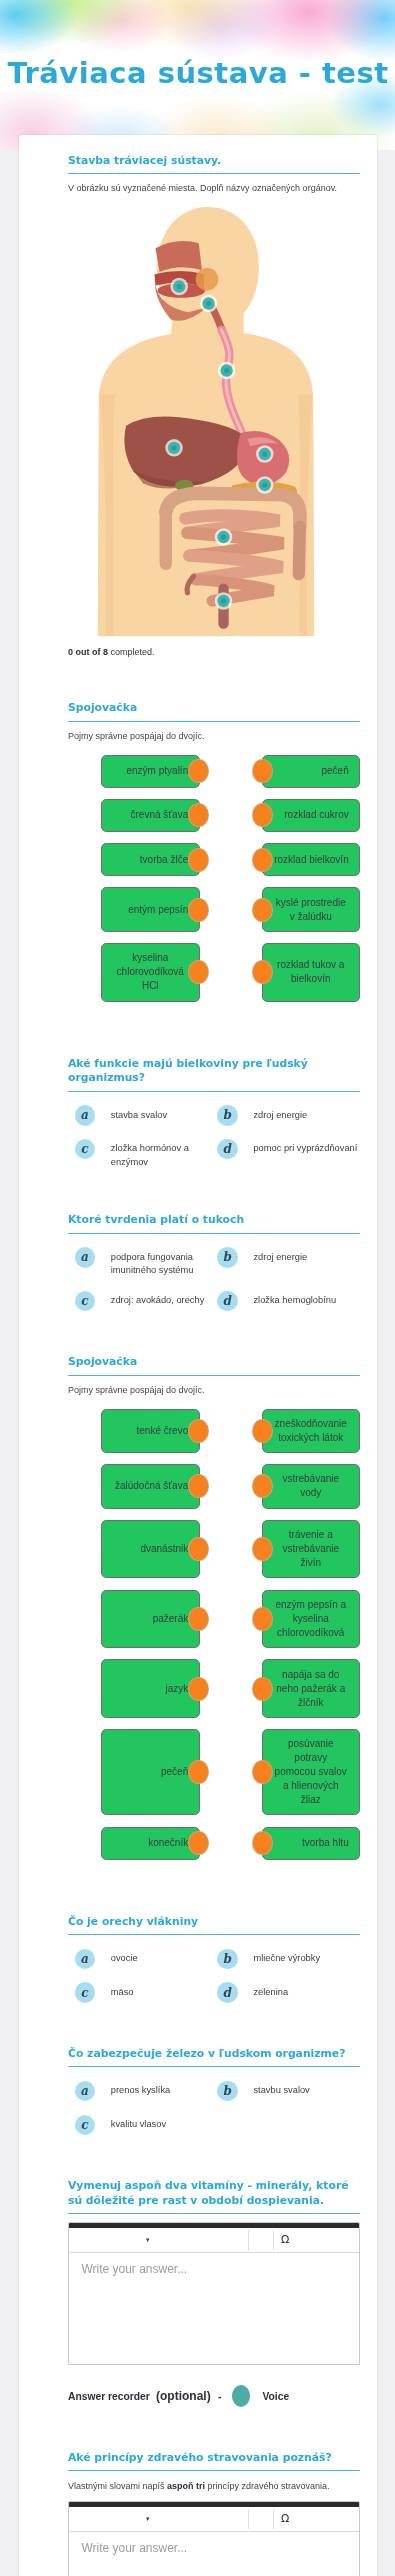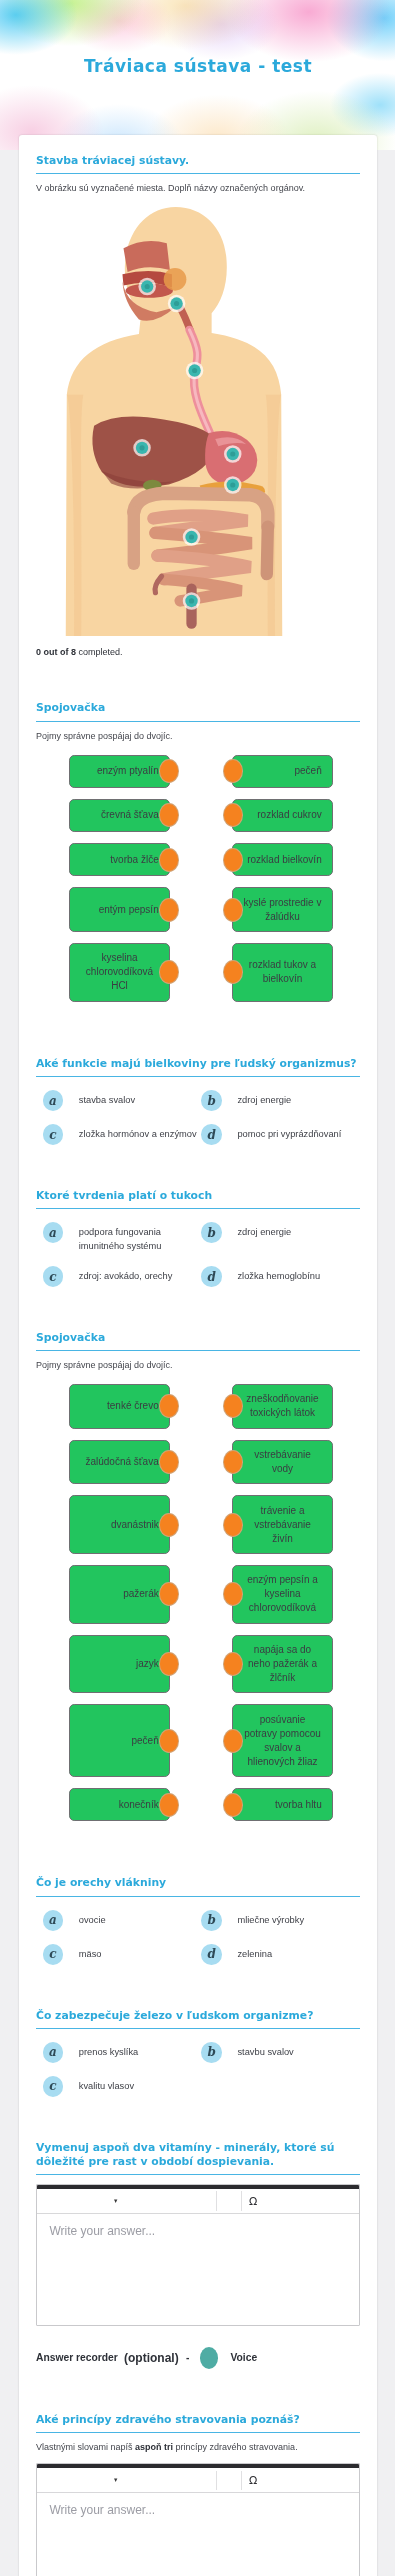--- a/index.html
+++ b/index.html
@@ -17,30 +17,30 @@
       radial-gradient(ellipse 82px 62px at 97% 12%, rgba(56,189,248,.7), rgba(56,189,248,0) 70%),
       radial-gradient(ellipse 103px 67px at 8% 88%, rgba(240,160,200,.5), rgba(240,160,200,0) 70%),
       radial-gradient(ellipse 93px 57px at 30% 96%, rgba(140,200,250,.45), rgba(140,200,250,0) 70%),
       radial-gradient(ellipse 103px 62px at 55% 92%, rgba(250,210,150,.5), rgba(250,210,150,0) 70%),
       radial-gradient(ellipse 113px 72px at 80% 95%, rgba(190,225,130,.5), rgba(190,225,130,0) 72%),
       radial-gradient(ellipse 72px 46px at 96% 70%, rgba(80,200,245,.55), rgba(80,200,245,0) 70%),
       #ffffff;
   }
   .banner-title{
     position:absolute;left:0;right:0;top:56px;text-align:center;
-    color:#2BA9DB;font-size:17px;font-weight:bold;letter-spacing:0.5px;
+    color:#2BA9DB;font-size:29px;font-weight:bold;letter-spacing:0.5px;
     font-family:"DejaVu Sans",sans-serif;
   }
   
   .card{
     position:relative;margin:-15.5px 19px 0 19px;background:#fff;border-radius:3.1px;
     box-shadow:0 0.5px 2.1px rgba(0,0,0,.18);
     padding:19.6px 17px 24px 17px;box-sizing:border-box;
   }
-  .sec{margin-bottom:0;}
+  .sec{margin-bottom:0;margin-left:32px;}
   .sec-heading{color:#2BA9DB;font-size:10.8px;font-weight:bold;font-family:"DejaVu Sans",sans-serif;line-height:1.35;}
   .sec-rule{border:none;border-top:1px solid #49B5E4;margin:4.6px 0 8.2px 0;}
   .body-text{color:#44464d;font-size:9px;line-height:1.5;}
   .bold{font-weight:bold;color:#2e3138;}
   .progress{color:#2e3138;font-size:9px;margin-top:9.3px;}
   .gap-lg{height:44px;}
   
   .match-row{display:flex;margin:0 0 11.3px 33px;}
   .mbox{
     width:101px;border:0.8px solid #6f6f72;border-radius:5.2px;background:#22c55e;

